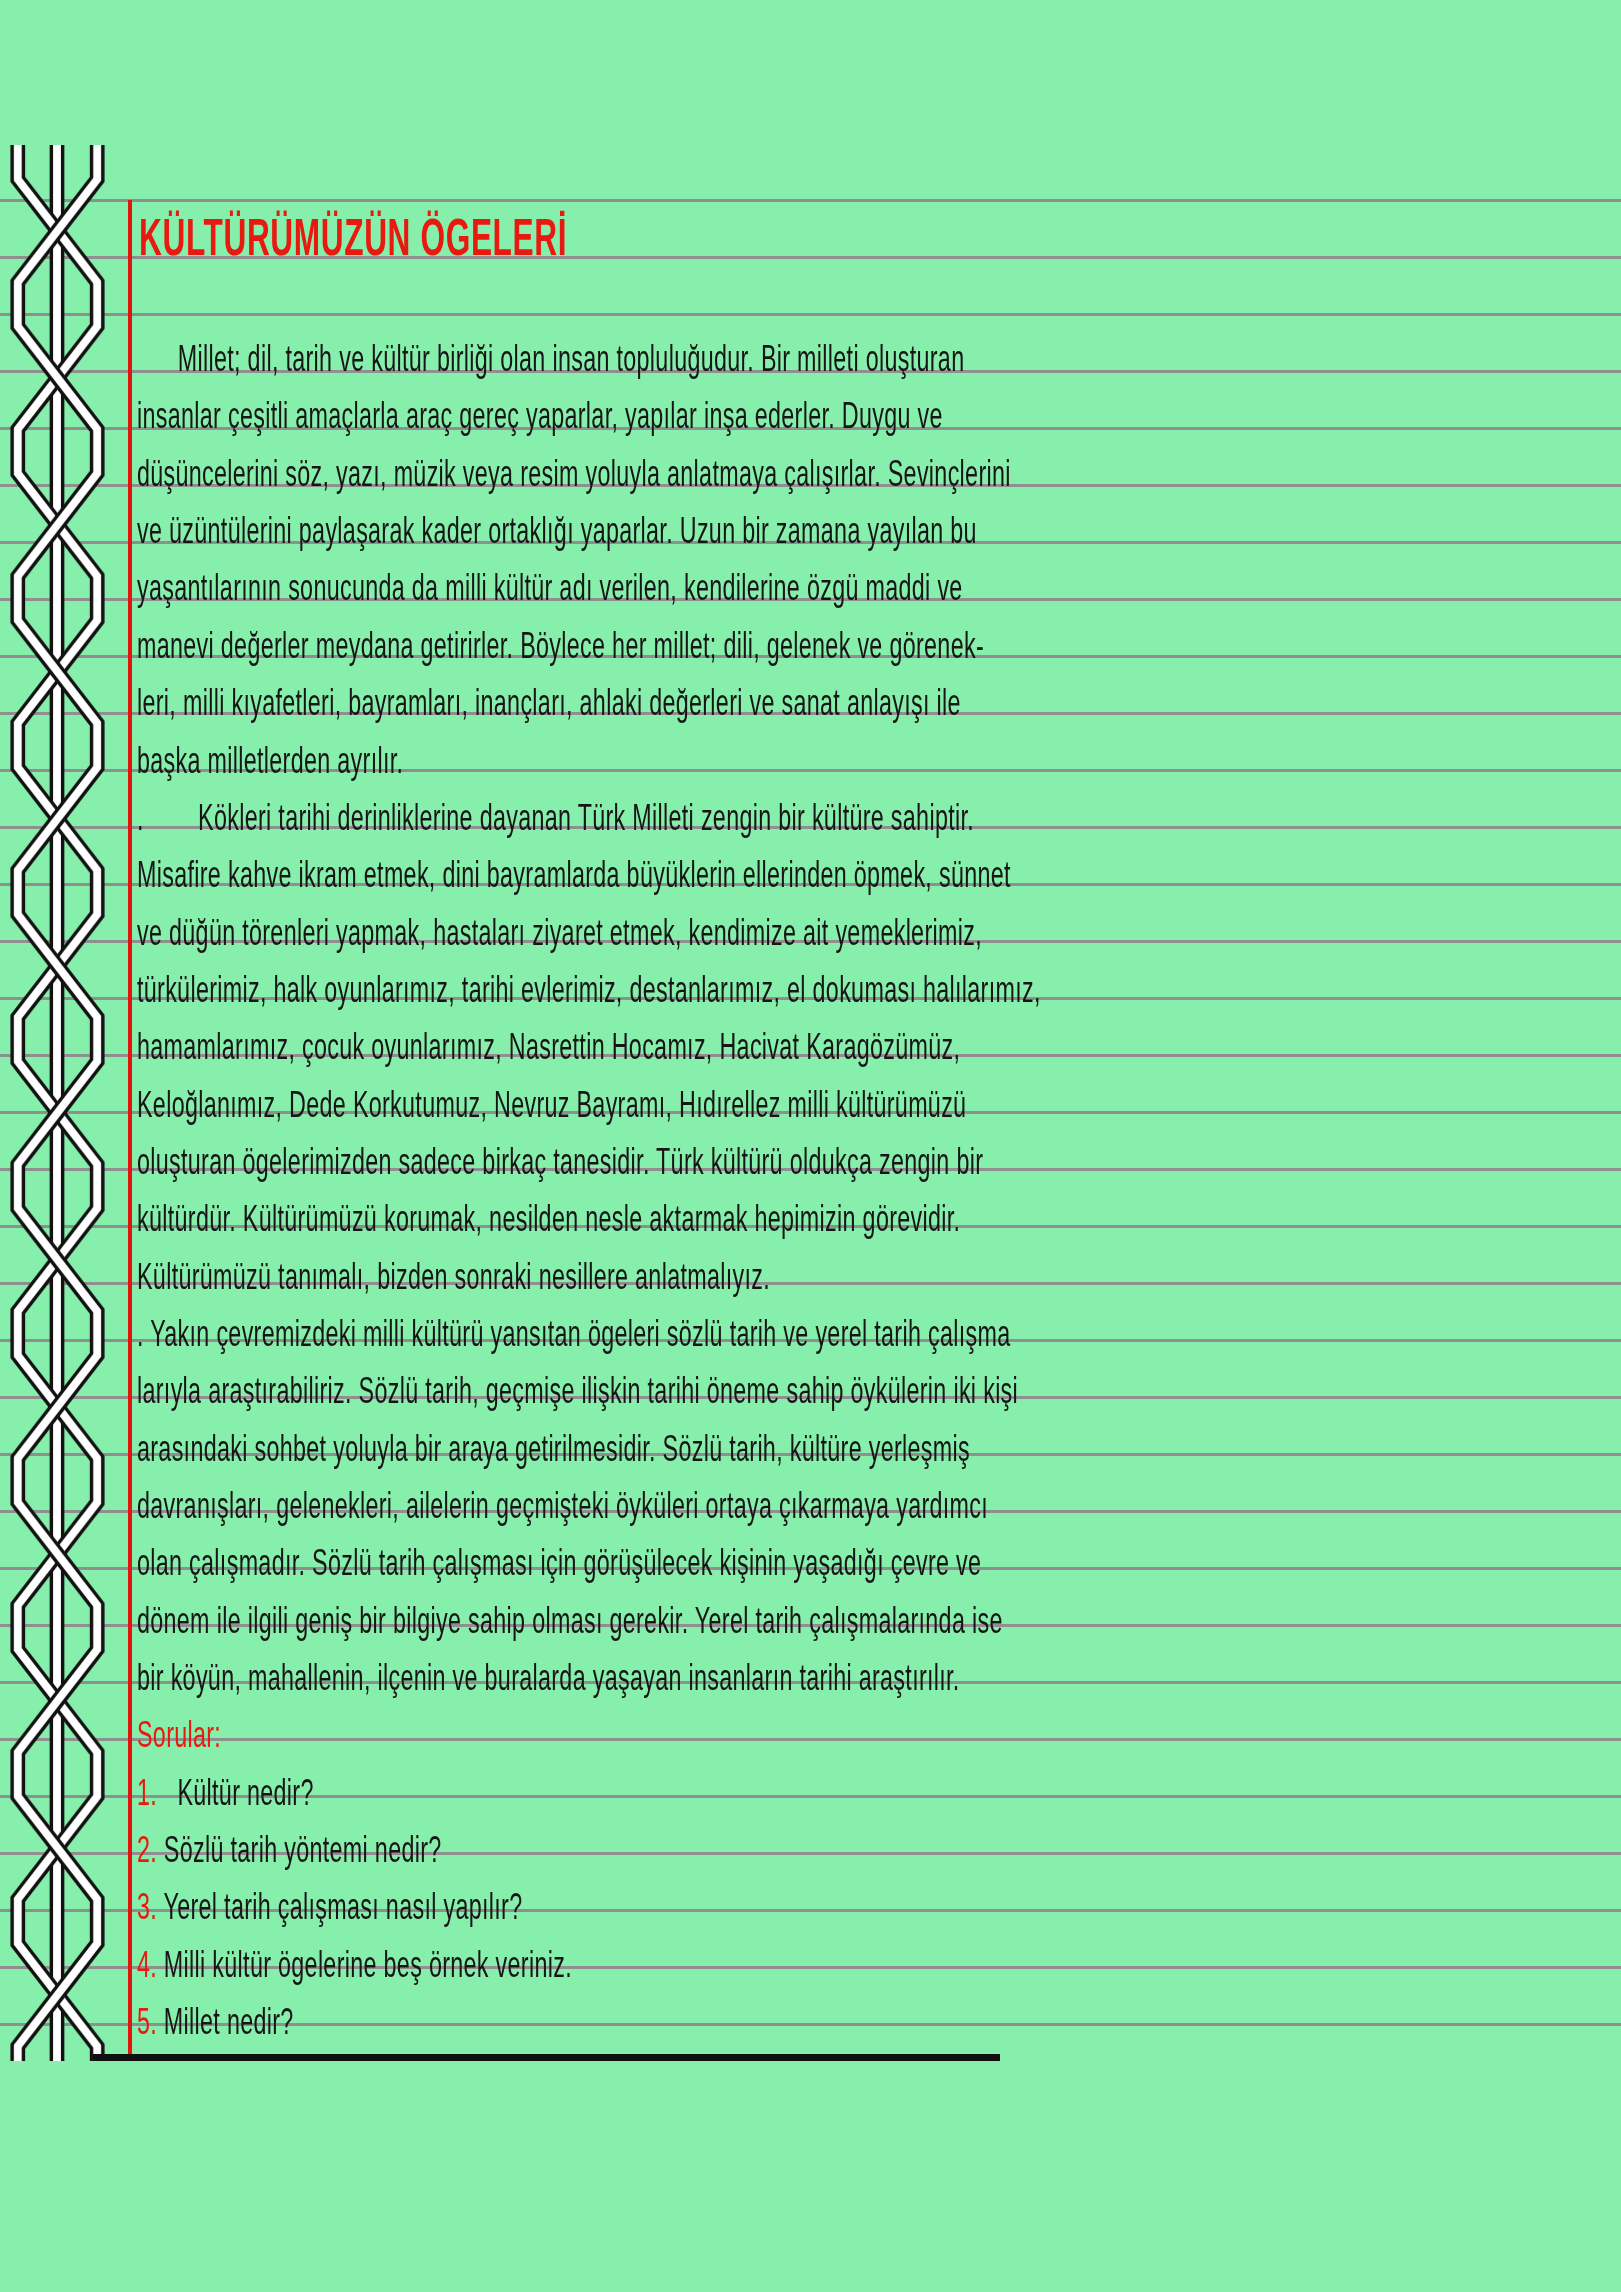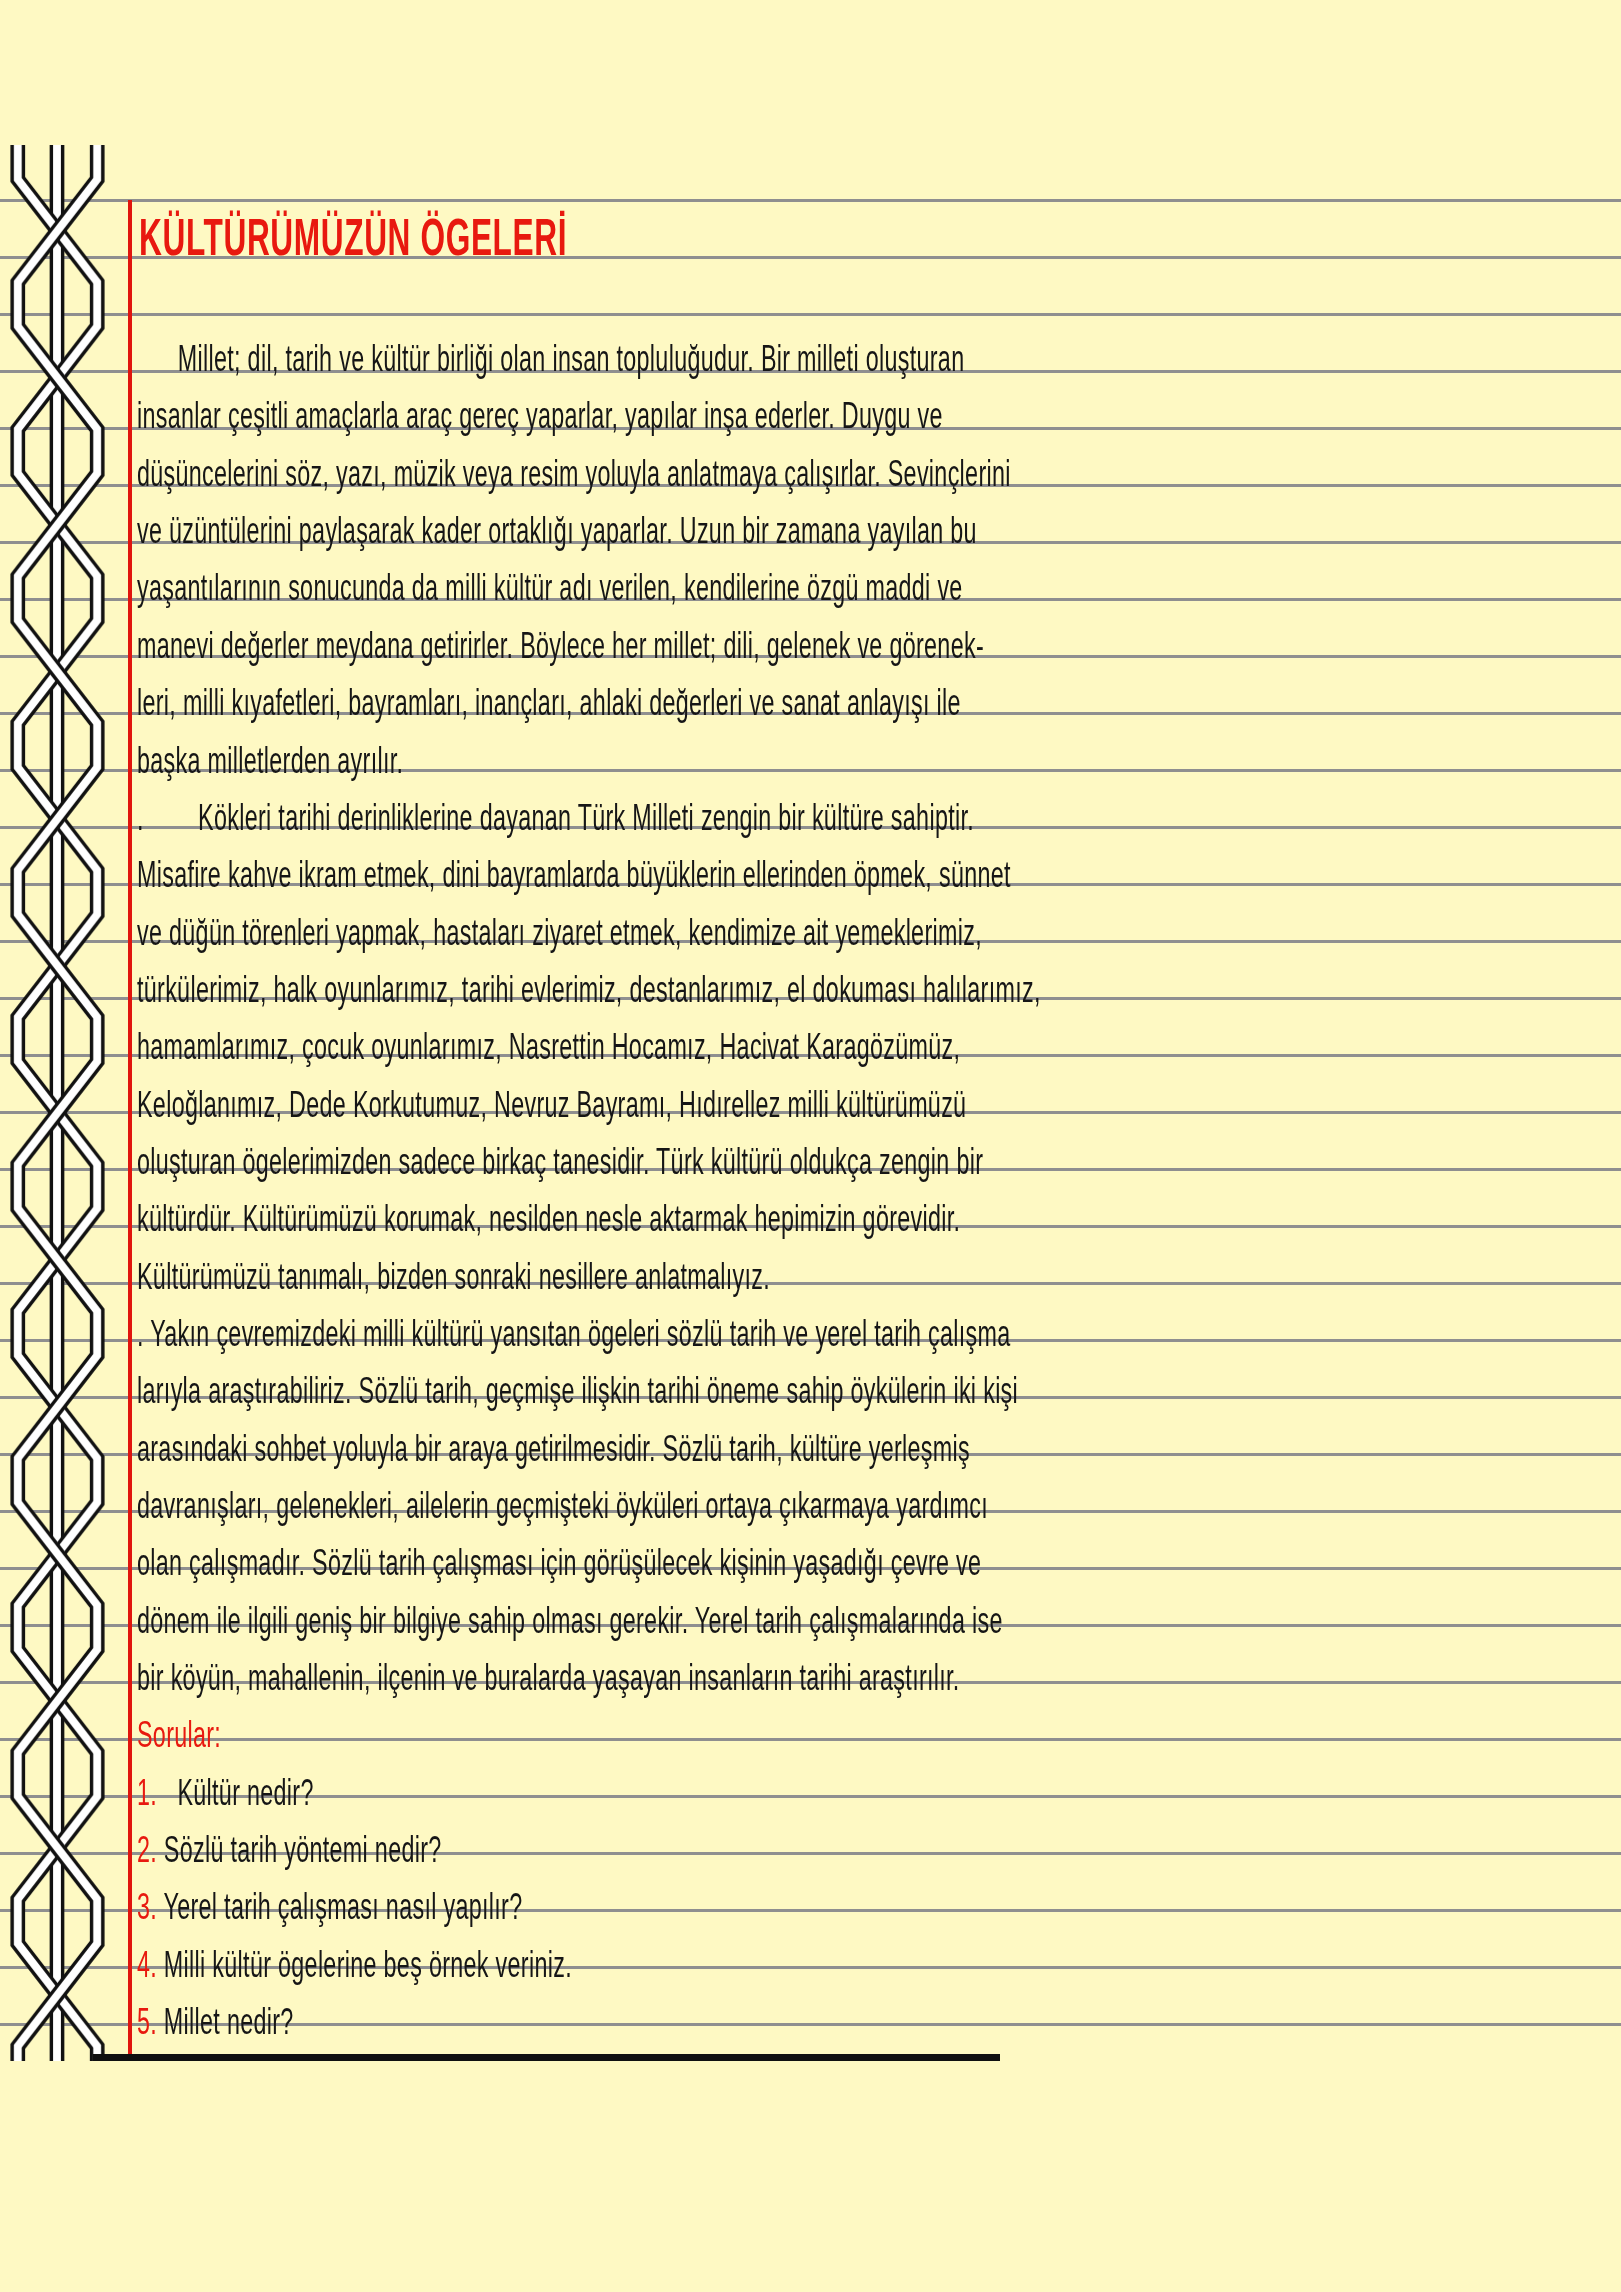--- a/index.html
+++ b/index.html
@@ -1,19 +1,19 @@
 <!DOCTYPE html>
 <html><head>
 <meta charset="utf-8">
 <style>
   html,body{margin:0;padding:0;background:#ffffff;}
   #page{
     position:relative;
     width:1621px;height:2293px;
-    background:#fef9c3;
+    background:#86efac;
     overflow:hidden;
     font-family:"Liberation Sans", sans-serif;
   }
   
   #ruled{
     position:absolute;left:0;top:199px;width:1621px;height:1862px;
     background:repeating-linear-gradient(
       to bottom,
       #8f8f8f 0px,#8f8f8f 2.9px,
       transparent 2.9px,transparent 57px);

